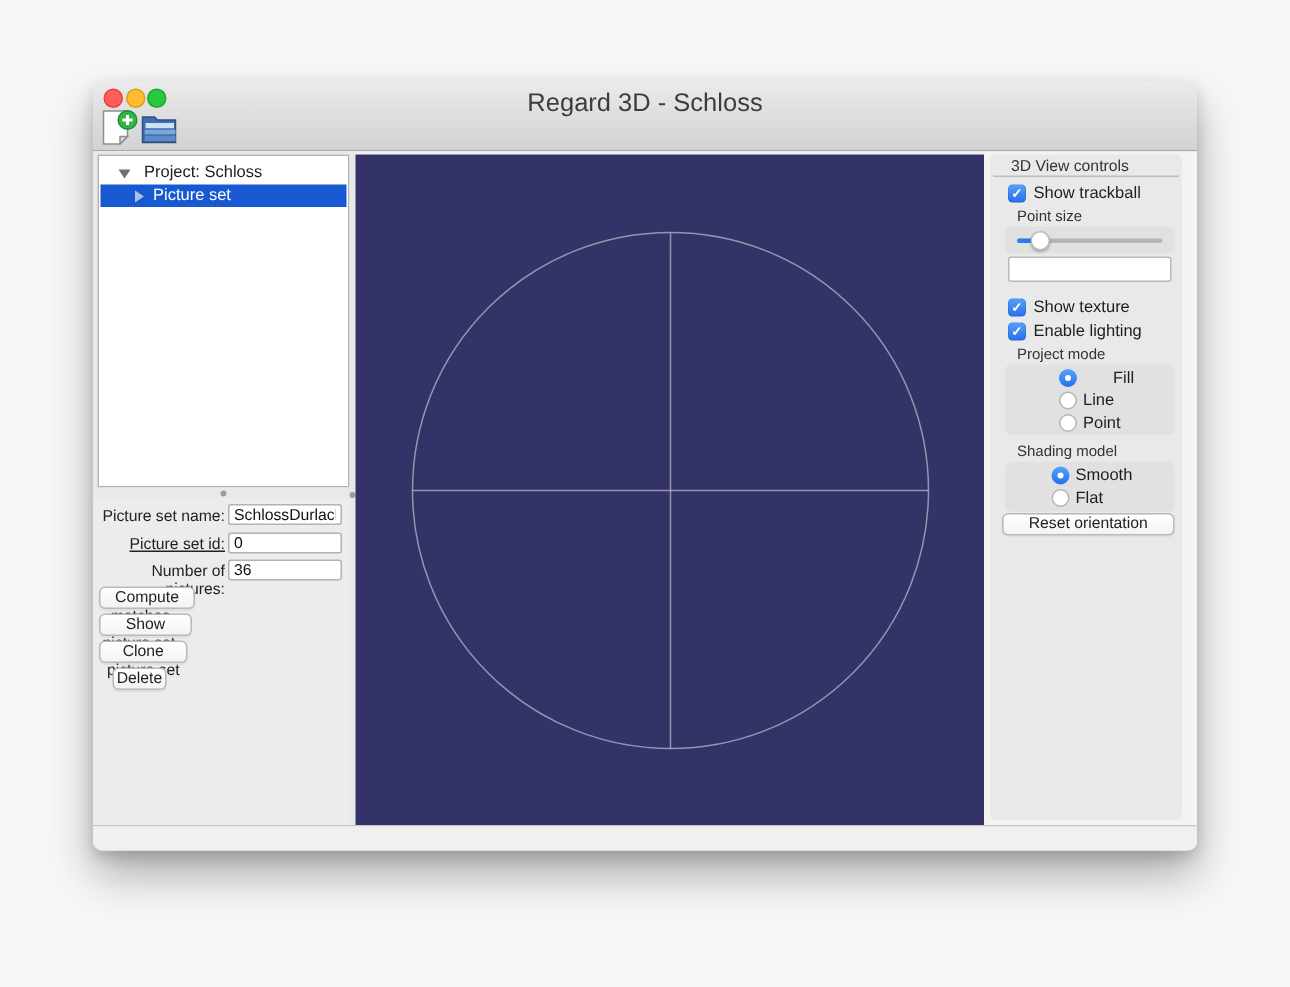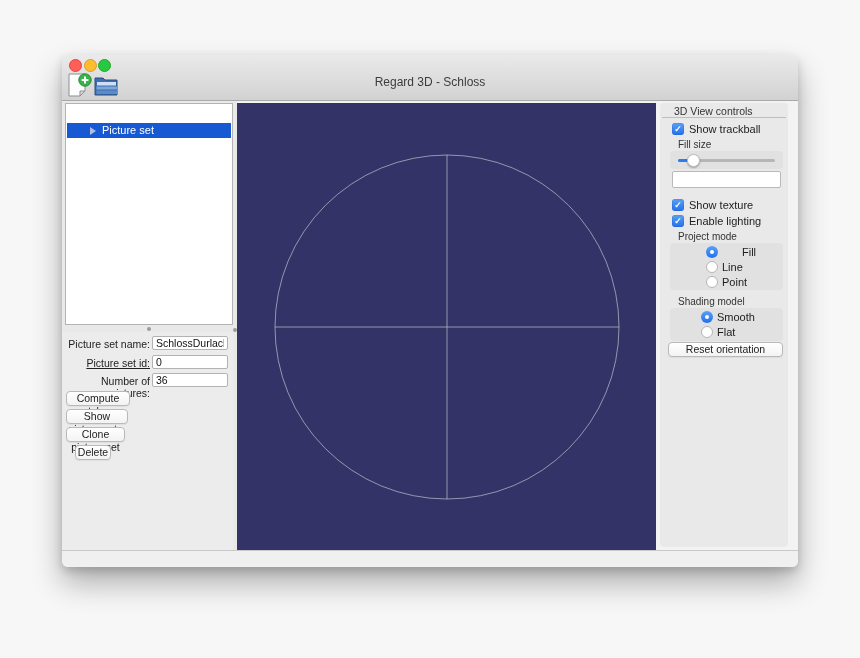--- a/index.html
+++ b/index.html
@@ -18,22 +18,22 @@
     position:absolute;left:0;top:0;width:736px;height:46px;
     border-radius:6px 6px 0 0;
     background:linear-gradient(#eaeaea,#d2d2d2);
     border-bottom:1px solid #a9a9a9;box-sizing:border-box;
   }
   .light{position:absolute;top:4px;width:11px;height:11px;border-radius:50%;}
   .light.red{left:7px;background:#ff5f57;border:0.5px solid #e0443e;}
   .light.yellow{left:22px;background:#febc2e;border:0.5px solid #d99e22;}
   .light.green{left:36px;background:#28c840;border:0.5px solid #1aab29;}
   .win-title{
-    position:absolute;left:0;right:0;top:20px;text-align:center;
-    font-size:12px;color:#3c3c3c;
+    position:absolute;left:0;right:0;top:4px;text-align:center;
+    font-size:17px;color:#3c3c3c;
   }
   .tool-icon{position:absolute;cursor:default;}
   
   .content{position:absolute;left:0;top:46px;width:736px;height:449px;background:#f3f3f3;}
   .left-col{position:absolute;left:0;top:46px;width:175px;height:449px;background:#e9e9e9;}
   .tree-box{
     position:absolute;left:3px;top:48px;width:168px;height:222px;
     background:#ffffff;border:1px solid #b3b3b3;box-sizing:border-box;
   }
   .tree-row{position:absolute;left:1px;right:1px;height:15px;font-size:11px;color:#1d1d1d;line-height:15px;}
@@ -132,20 +132,24 @@
         <rect x="3.5" y="12.5" width="20.5" height="3" fill="#7ea6d9"></rect>
         <rect x="3.5" y="16.5" width="20.5" height="3.5" fill="#5d8bc8"></rect>
       </svg>
     </div>
   </div>
 
   <div class="content"></div>
 
   <div class="left-col">
     <div class="tree-box" style="left:3px;top:2px;">
+      <div class="tree-row" style="top:4px;">
+        <span class="tri-down" style="left:12px;"></span>
+        <span style="position:absolute;left:29px;">Project: Schloss</span>
+      </div>
       <div class="tree-row selected" style="top:19px;">
         <span class="tri-right" style="left:23px;"></span>
         <span style="position:absolute;left:35px;">Picture set SchlossDurlach</span>
       </div>
     </div>
 
     <div class="h-sash" style="top:224px;">
       <span class="sash-dot" style="left:82px;top:2px;"></span>
     </div>
 
@@ -178,21 +182,21 @@
 
   <div class="right-panel">
     <div class="rp-header">3D View controls</div>
     <div class="rp-header-line"></div>
 
     <div class="check-row" style="top:20px;width:110px;">
       <span class="checkbox">✓</span>
       <span class="check-label">Show trackball</span>
     </div>
 
-    <div class="rp-sublabel" style="left:18px;top:36px;">Fill size</div>
+    <div class="rp-sublabel" style="left:18px;top:36px;">Point size</div>
 
     <div class="slider-box" style="top:48px;">
       <div class="slider-track">
         <div class="slider-fill"></div>
         <div class="slider-thumb"></div>
       </div>
     </div>
 
     <input class="rp-field" style="top: 68px;" value="">
 

